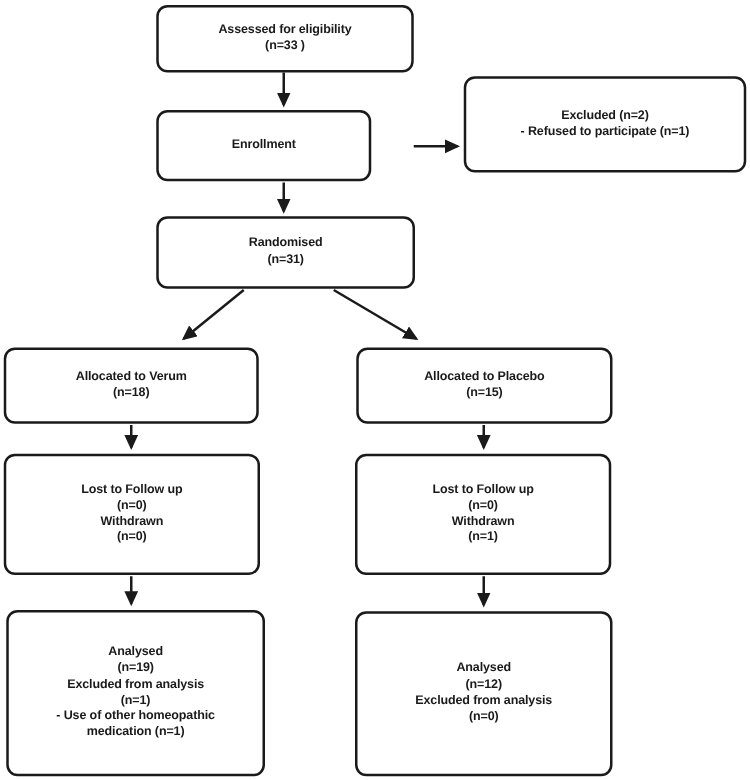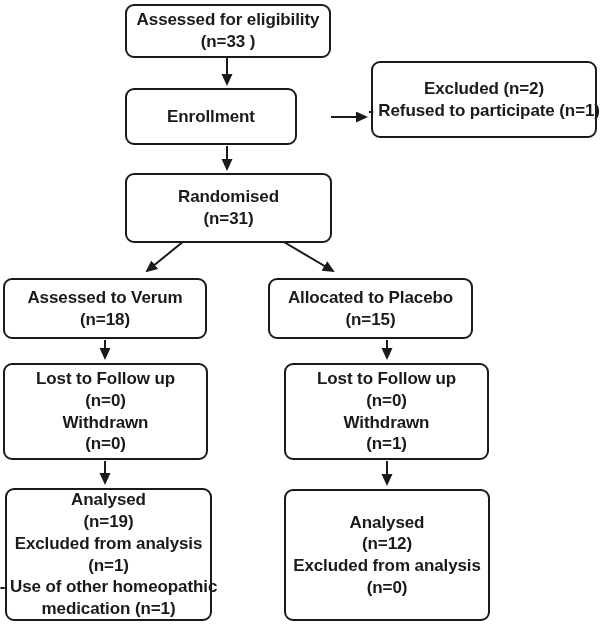--- a/index.html
+++ b/index.html
@@ -25,21 +25,21 @@
     position: absolute;
     box-sizing: border-box;
     background: var(--background, #fff);
     border: 2px solid var(--border, #1a1a1a);
     border-radius: 9px;
     display: flex;
     flex-direction: column;
     align-items: center;
     justify-content: center;
     text-align: center;
-    font-size: 17px;
+    font-size: 10px;
     font-weight: 600;
     line-height: 1.28;
     letter-spacing: -0.1px;
     padding: 2px 3px;
   }
   .node .line {
     white-space: nowrap;
   }
   svg.arrows {
     position: absolute;
@@ -86,31 +86,31 @@
 
   <div class="node" style="left:125px; top:88px; width:172px; height:57px">
     <div class="line">Enrollment</div>
   </div>
 
   <div class="node" style="left:371px; top:61px; width:226px; height:77px">
     <div class="line">Excluded (n=2)</div>
     <div class="line">- Refused to participate (n=1)</div>
   </div>
 
-  <div class="node" style="left:125px; top:173px; width:207px; height:70px">
+  <div class="node" style="left:125px; top:173px; width:207px; height:58px">
     <div class="line">Randomised</div>
     <div class="line">(n=31)</div>
   </div>
 
   <div class="node" style="left:3px; top:278px; width:204px; height:61px">
-    <div class="line">Assessed to Verum</div>
+    <div class="line">Allocated to Verum</div>
     <div class="line">(n=18)</div>
   </div>
 
-  <div class="node" style="left:268px; top:278px; width:205px; height:61px">
+  <div class="node" style="left:285px; top:278px; width:205px; height:61px">
     <div class="line">Allocated to Placebo</div>
     <div class="line">(n=15)</div>
   </div>
 
   <div class="node" style="left:3px; top:363px; width:205px; height:97px">
     <div class="line">Lost to Follow up</div>
     <div class="line">(n=0)</div>
     <div class="line">Withdrawn</div>
     <div class="line">(n=0)</div>
   </div>

